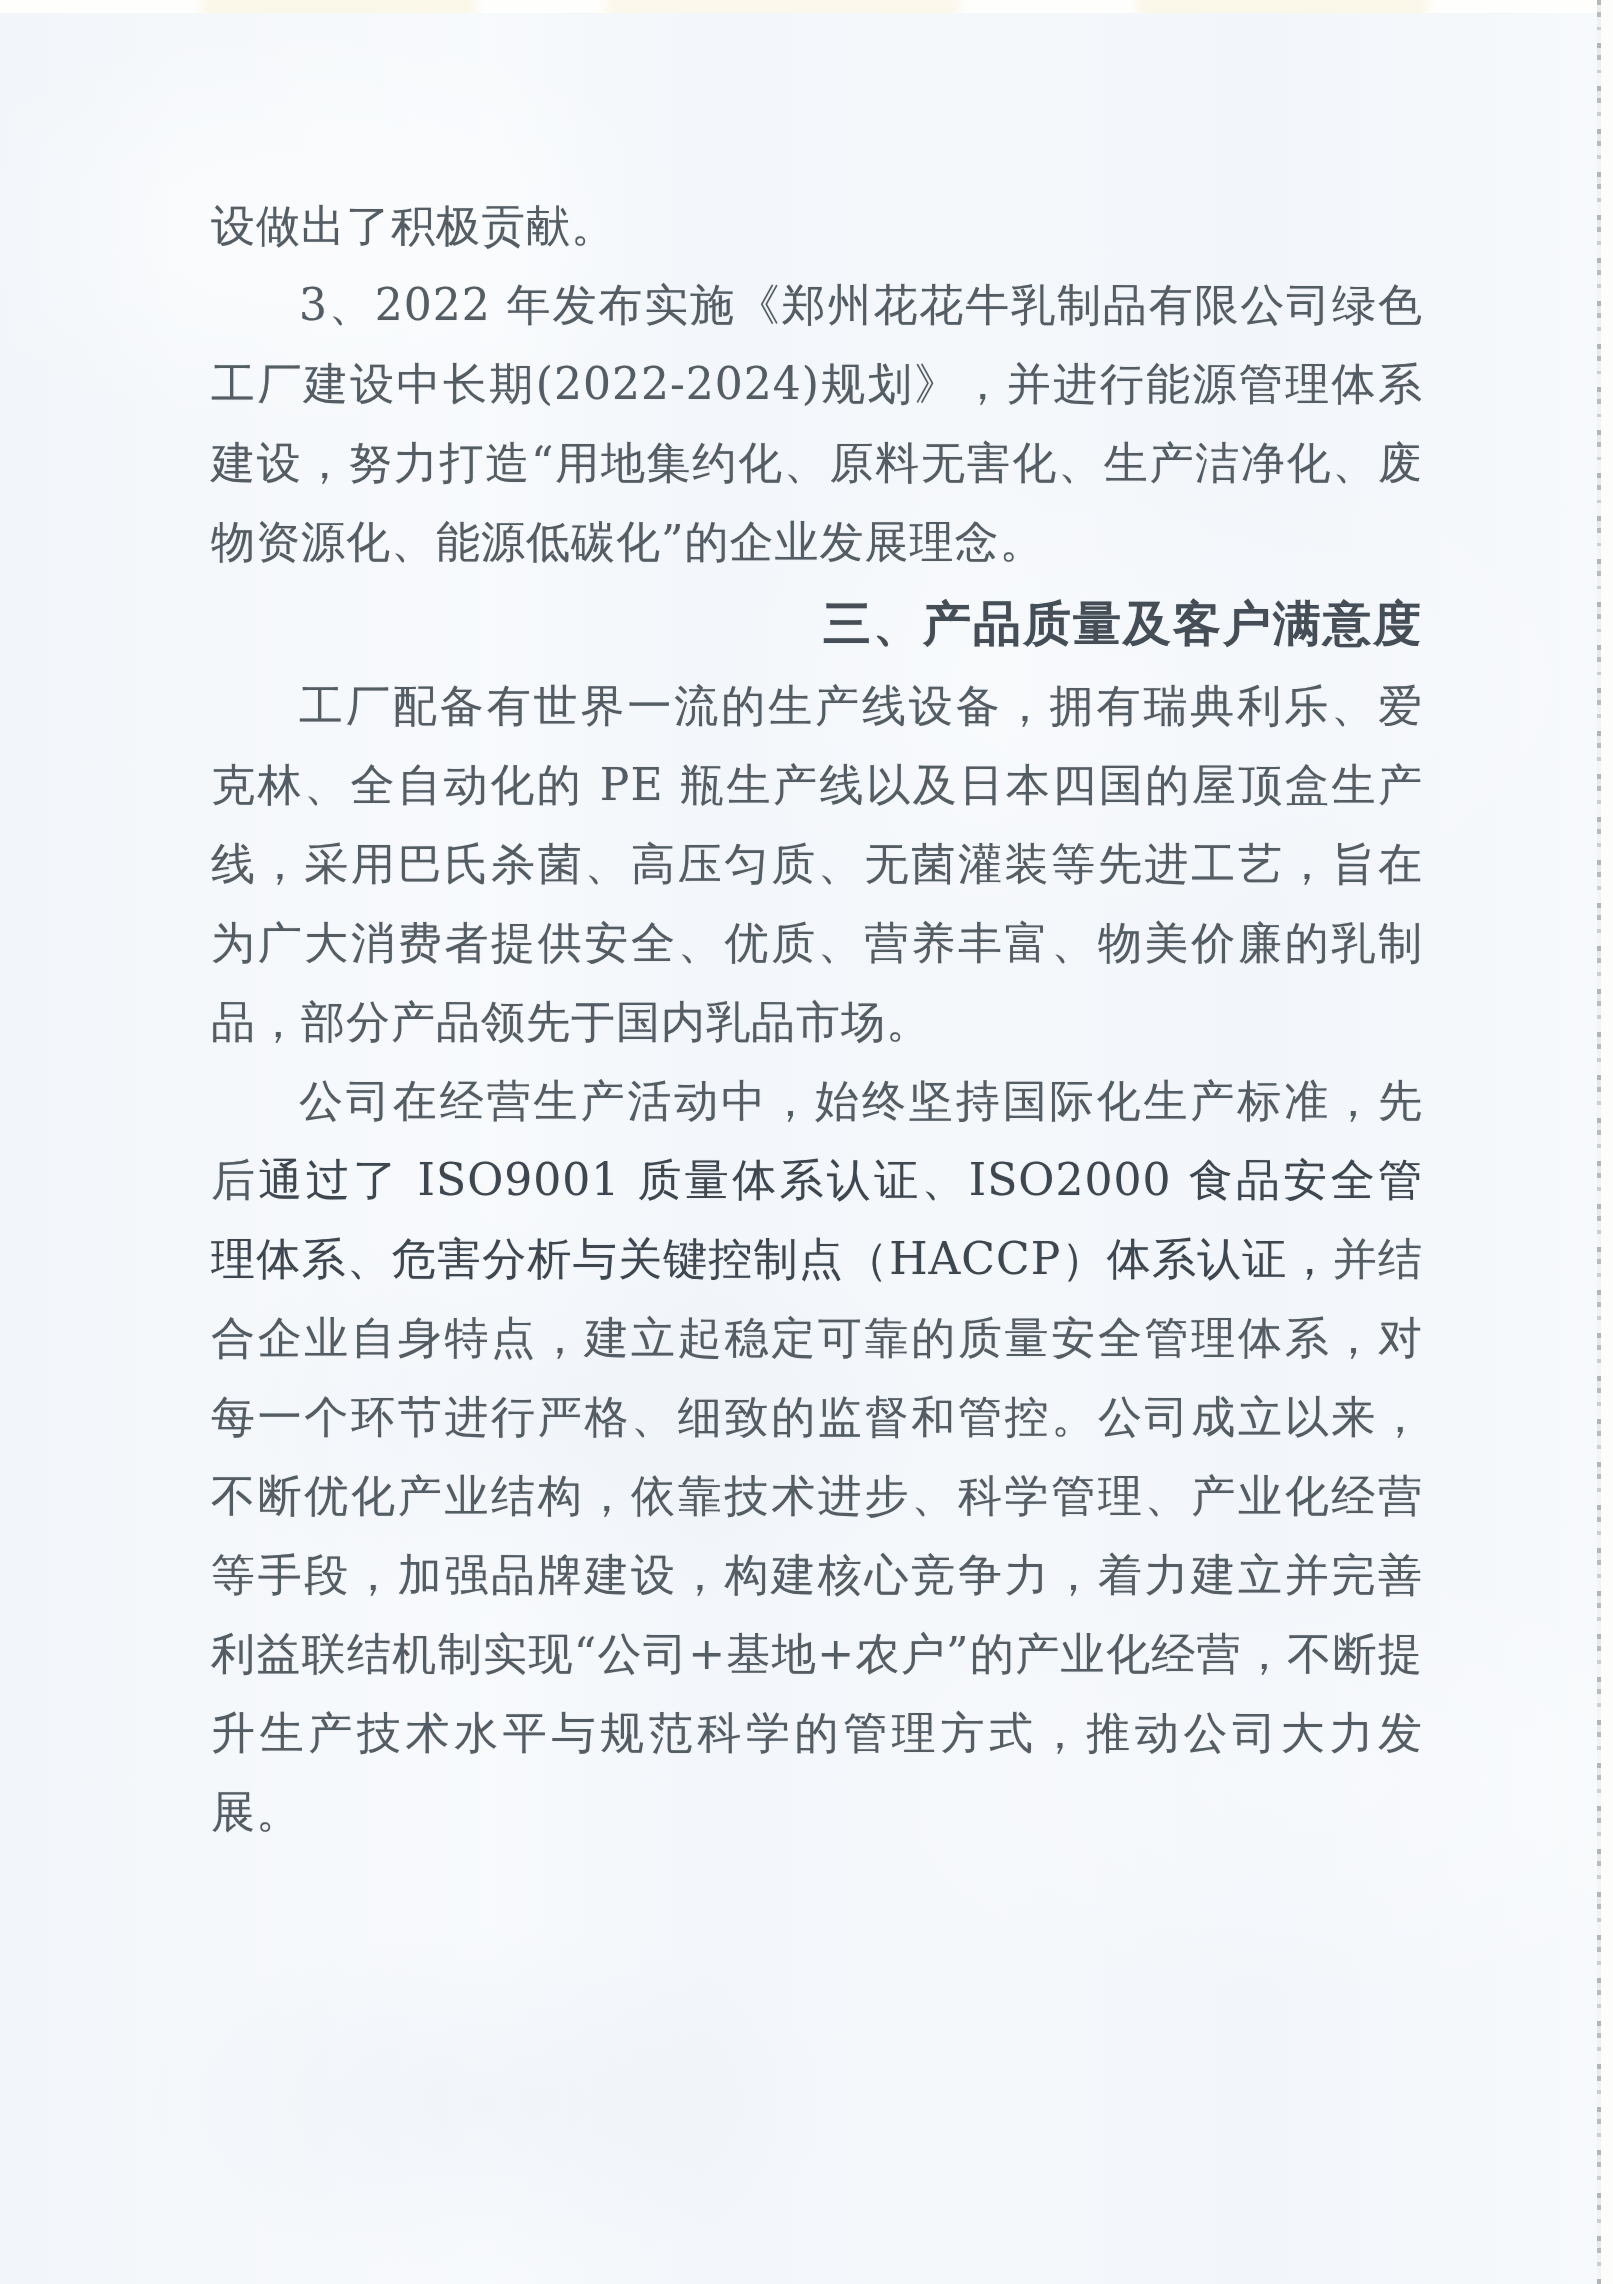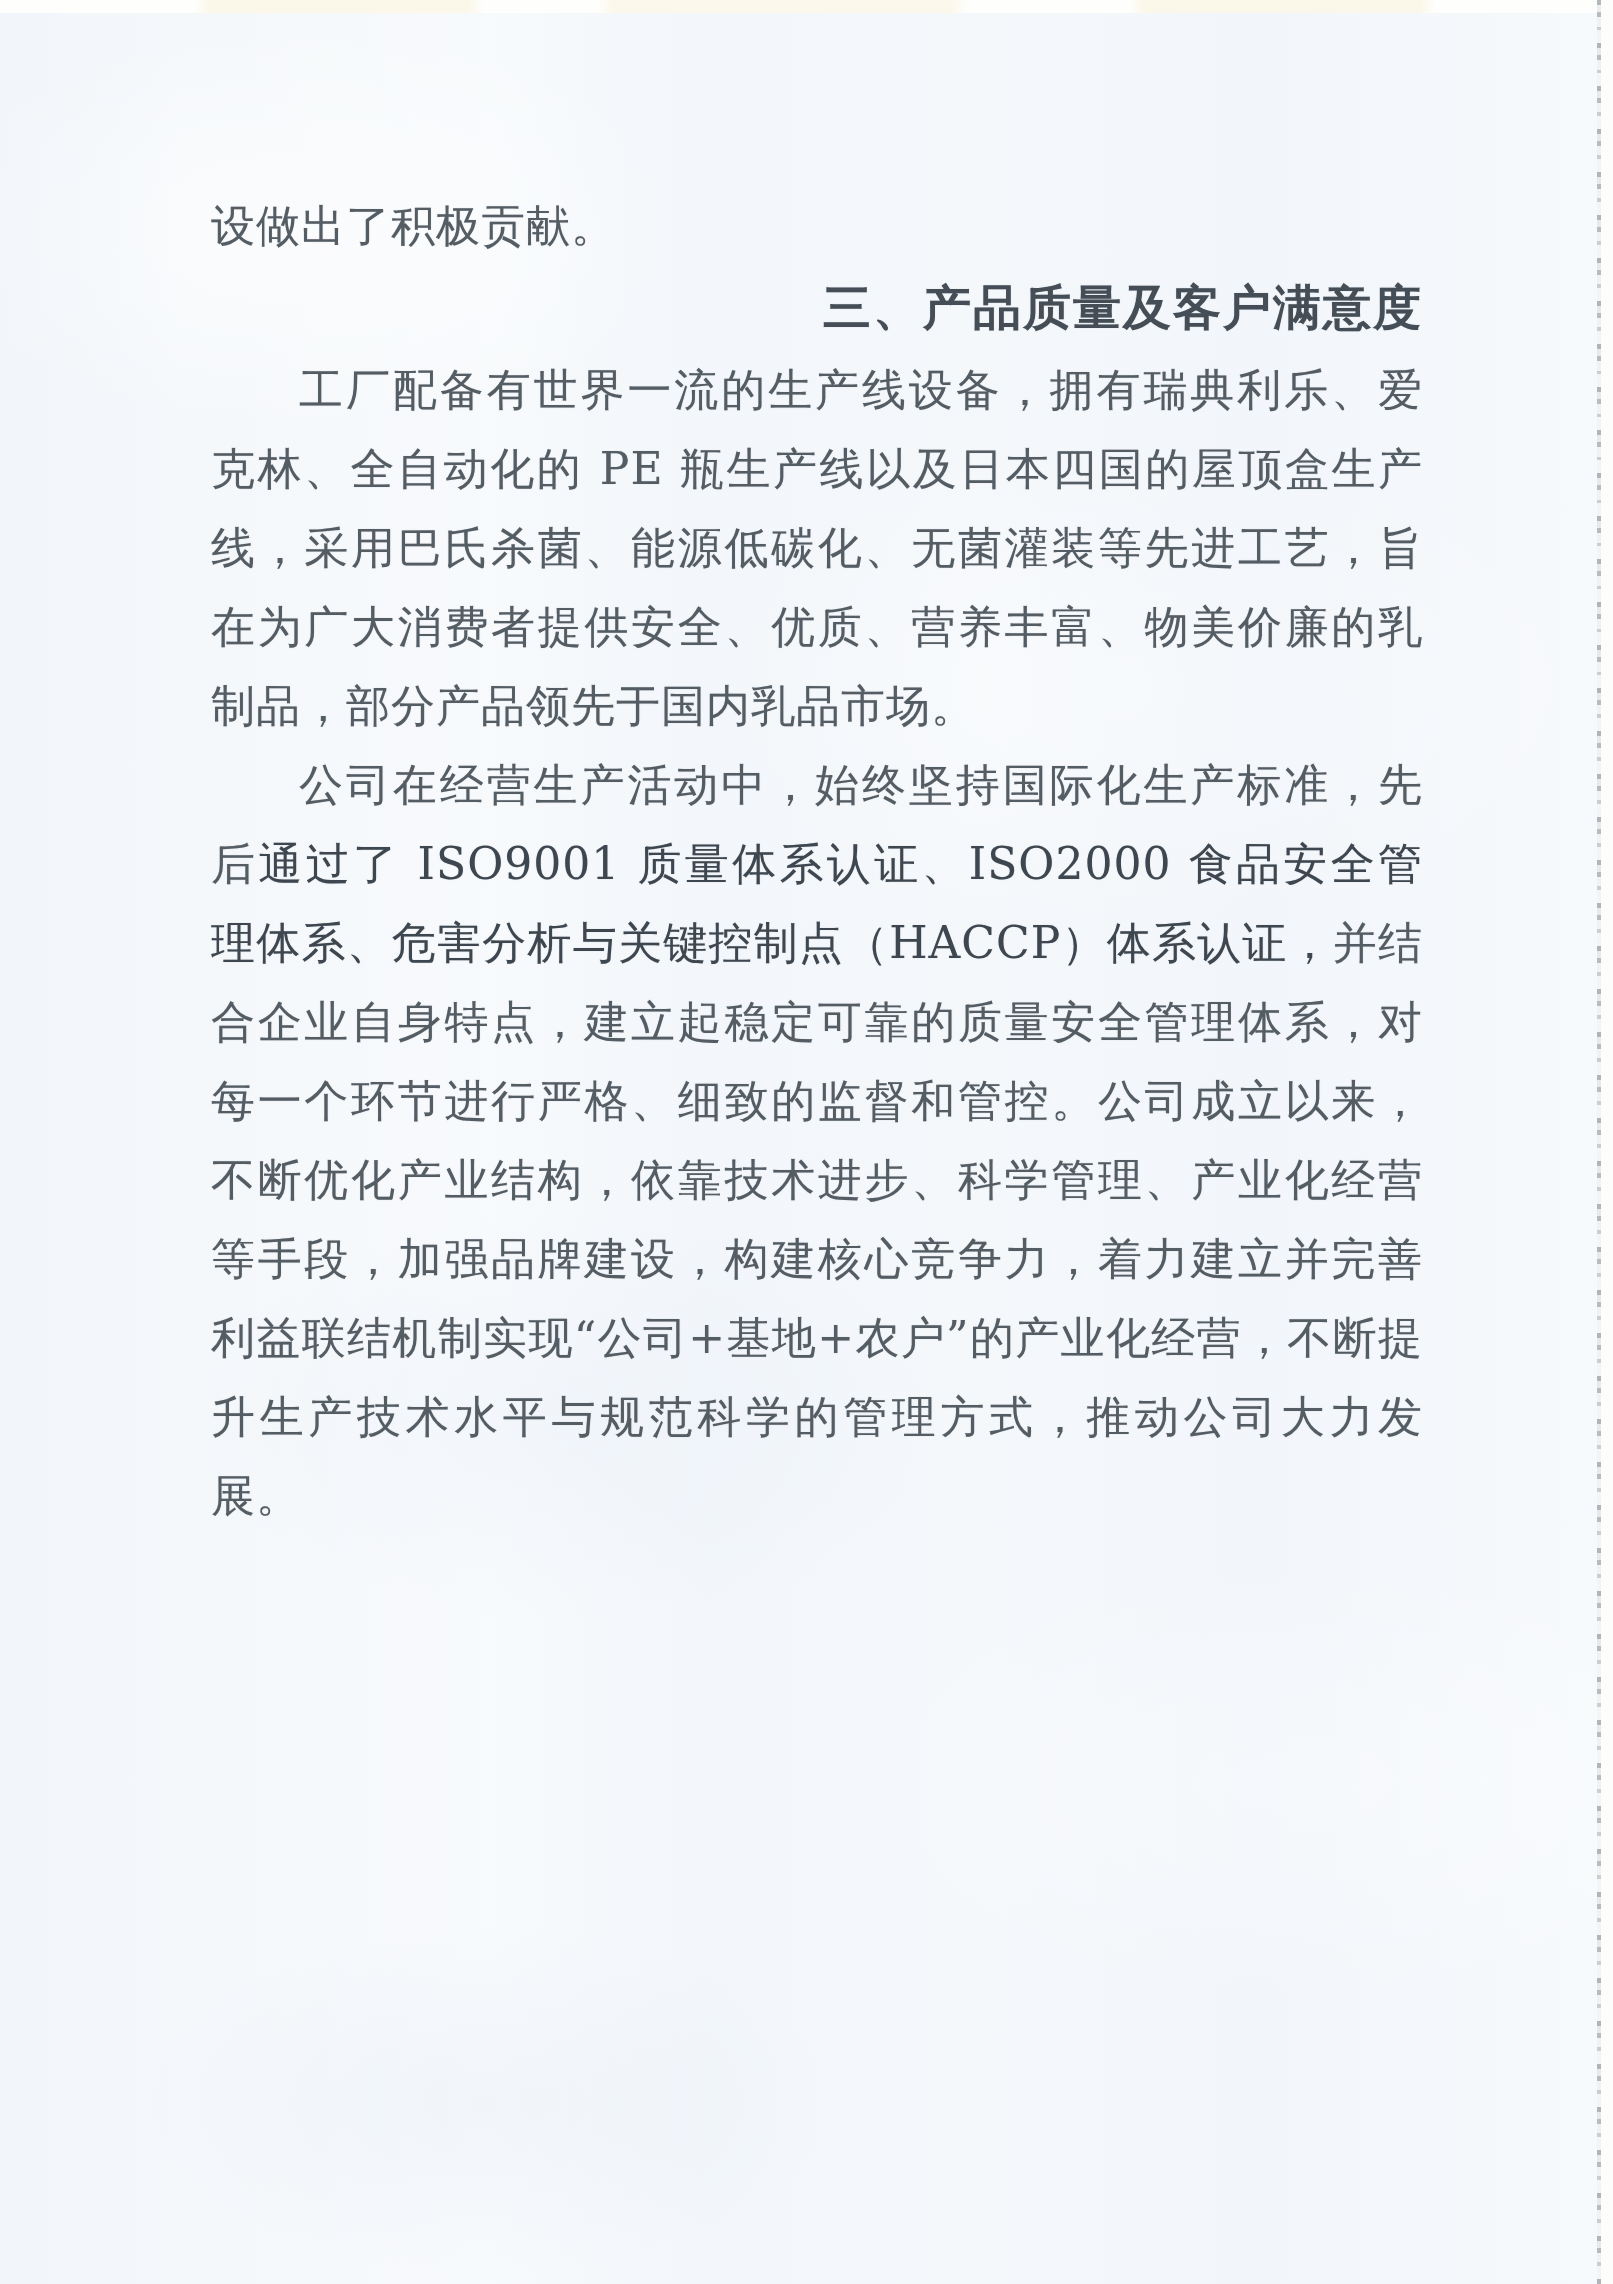--- a/index.html
+++ b/index.html
@@ -102,22 +102,23 @@
   <div class="mottle-a"></div>
   <div class="mottle-b"></div>
   <div class="top-strip"></div>
   <div class="edge-white"></div>
   <div class="edge-line"></div>
 
   <div class="content">
     <p class="no-indent">设做出了积极贡献。</p>
 
 
+    <p>3、2022 年发布实施《郑州花花牛乳制品有限公司绿色工厂建设中长期(2022-2024)规划》，并进行能源管理体系建设，努力打造“用地集约化、原料无害化、生产洁净化、废物资源化、能源低碳化”的企业发展理念。</p>
 
     <h2>三、产品质量及客户满意度</h2>
 
-    <p>工厂配备有世界一流的生产线设备，拥有瑞典利乐、爱克林、全自动化的 PE 瓶生产线以及日本四国的屋顶盒生产线，采用巴氏杀菌、能源低碳化、无菌灌装等先进工艺，旨在为广大消费者提供安全、优质、营养丰富、物美价廉的乳制品，部分产品领先于国内乳品市场。</p>
+    <p>工厂配备有世界一流的生产线设备，拥有瑞典利乐、爱克林、全自动化的 PE 瓶生产线以及日本四国的屋顶盒生产线，采用巴氏杀菌、高压匀质、无菌灌装等先进工艺，旨在为广大消费者提供安全、优质、营养丰富、物美价廉的乳制品，部分产品领先于国内乳品市场。</p>
 
     <p><span>公司在经营生产活动中，始终坚持国际化生产标准，先后</span><span class="bold-run">通过了 ISO9001 质量体系认证、ISO2000 食品安全管理体系、危害分析与关键控制点（HACCP）体系认证，</span><span>并结合企业自身特点，建立起稳定可靠的质量安全管理体系，对每一个环节进行严格、细致的监督和管控。公司成立以来，不断优化产业结构，依靠技术进步、科学管理、产业化经营等手段，加强品牌建设，构建核心竞争力，着力建立并完善利益联结机制实现“公司+基地+农户”的产业化经营，不断提升生产技术水平与规范科学的管理方式，推动公司大力发展。</span></p>
 
   </div>
 </div>
 
 
 </body></html>

